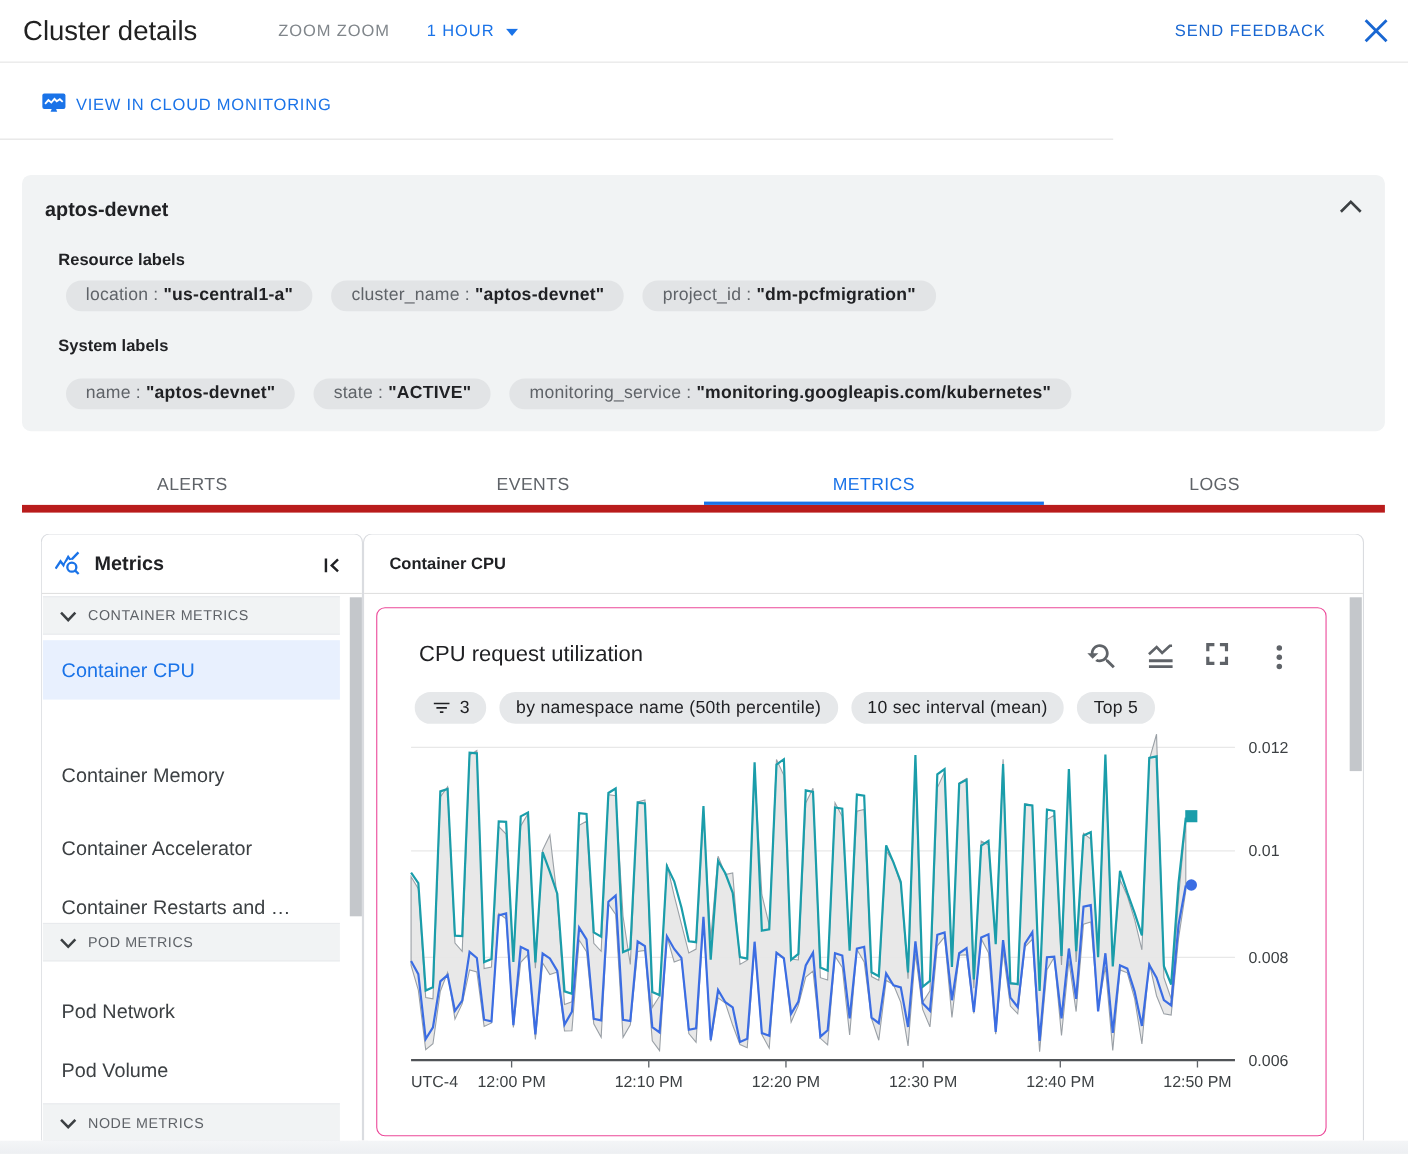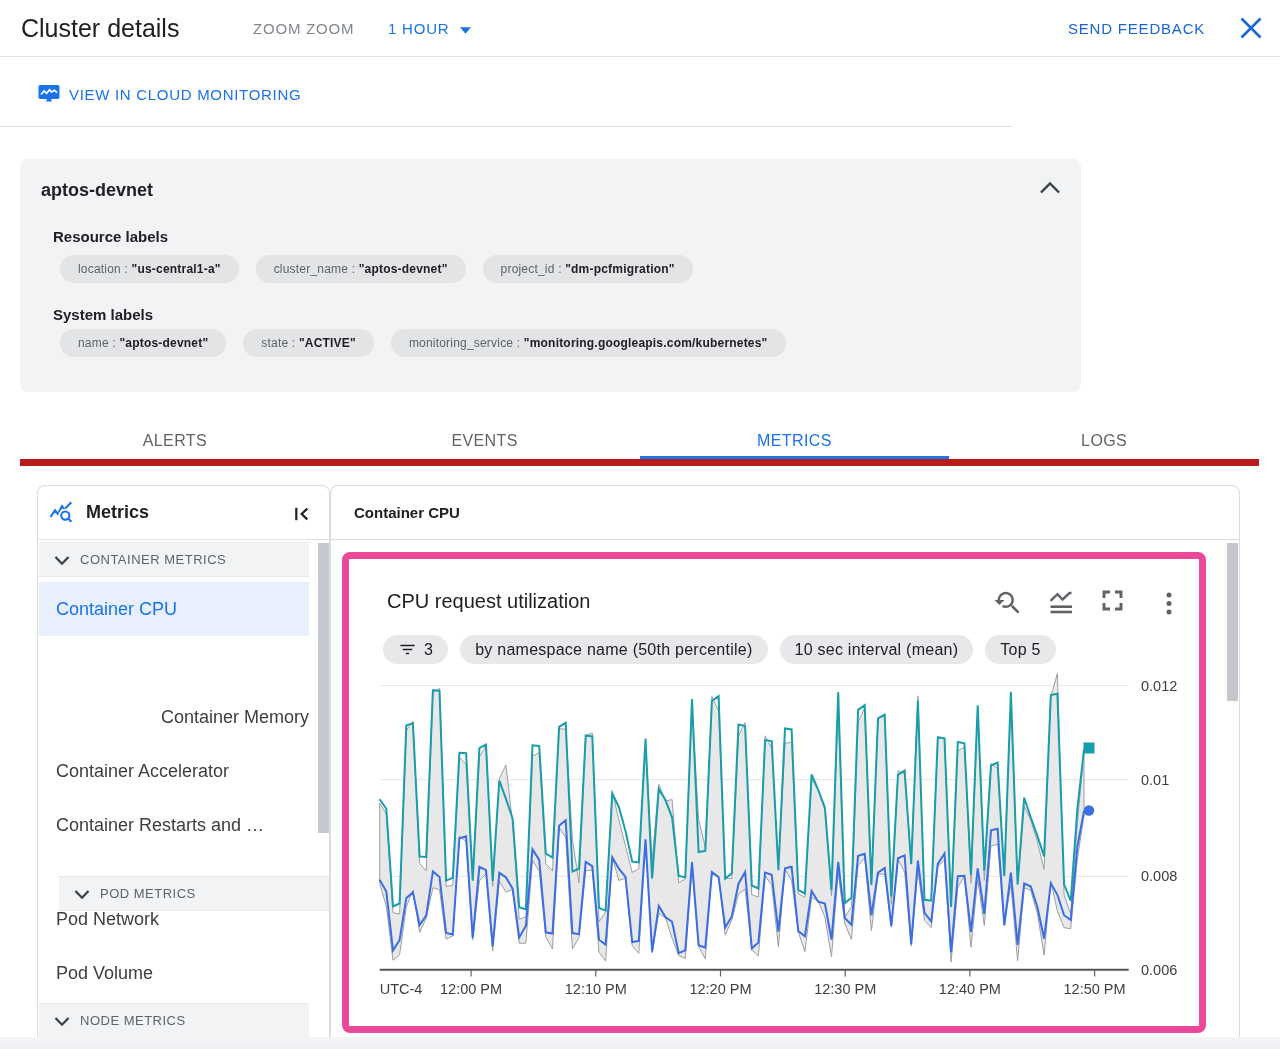--- a/index.html
+++ b/index.html
@@ -10,25 +10,25 @@
 #hdr h1 { position:absolute; left:21px; top:14px; font-size:25px; font-weight:400; color:#212121; }
 #resetzoom { position:absolute; left:253px; top:20px; font-size:15px; font-weight:500; color:#80868b; letter-spacing:.8px; }
 #onehour { position:absolute; left:388px; top:20px; font-size:15px; font-weight:500; color:#1a73e8; letter-spacing:.8px; }
 #sendfb { position:absolute; left:1068px; top:20px; font-size:15px; font-weight:500; color:#1967d2; letter-spacing:.8px; }
 #closex { position:absolute; left:1239px; top:16px; }
 
 #row2 { position:absolute; left:0; top:57px; width:1012px; height:70px; border-bottom:1px solid #e0e0e0; }
 #vicm { position:absolute; left:38px; top:27px; font-size:15px; font-weight:500; color:#1a73e8; letter-spacing:.7px; }
 #vicm svg { vertical-align:-3px; margin-right:9px; }
 
-#card { position:absolute; left:20px; top:159px; width:1061px; height:233px; background:#f1f3f4; border-radius:8px; }
+#card { position:absolute; left:20px; top:159px; width:1239px; height:233px; background:#f1f3f4; border-radius:8px; }
 #card h2 { position:absolute; left:21px; top:21px; font-size:18px; font-weight:700; color:#202124; position:absolute;}
 #card .sect { font-size:15px; font-weight:700; color:#202124; position:absolute; left:33px; }
 .pillrow { position:absolute; left:40px; display:flex; gap:17px; }
-.pill { height:28px; background:#e2e4e6; border-radius:14px; padding:0 18px; font-size:12px; color:#5f6368; display:flex; align-items:center; white-space:nowrap; letter-spacing:.2px; }
+.pill { height:28px; background:#e2e4e6; border-radius:14px; padding:0 18px; font-size:16px; color:#5f6368; display:flex; align-items:center; white-space:nowrap; letter-spacing:.2px; }
 .pill b { color:#202124; font-weight:700; }
 #chevup { position:absolute; right:20px; top:21px; }
 
 #tabs { position:absolute; left:20px; top:418px; width:1239px; height:48px; border-bottom:7px solid #b91c1c; display:flex; }
 #tabs .tab { flex:1; text-align:center; line-height:46px; font-size:16px; font-weight:500; color:#5f6368; letter-spacing:.4px; }
 #tabs .tab.act { color:#1a73e8; border-bottom:3px solid #1a73e8; }
 
 #side { position:absolute; left:37px; top:485px; width:293px; height:552px; border:1px solid #dadce0; border-radius:8px 8px 0 0; border-bottom:none; background:#fff; }
 #side .shdr { position:absolute; left:0; top:0; width:100%; height:54px; border-bottom:1px solid #e0e0e0; }
 #side .shdr .t { position:absolute; left:48px; top:16px; font-size:18px; font-weight:700; color:#202124; }
@@ -38,21 +38,21 @@
 .secthdr svg { position:absolute; left:15px; top:12px; }
 .mitem { position:absolute; left:1px; width:270px; height:54px; line-height:54px; padding-left:17px; font-size:18px; color:#3c4043; white-space:nowrap; }
 .mitem.sel { background:#e8f0fe; color:#1a73e8; }
 #sscroll { position:absolute; left:280px; top:57px; width:11px; height:290px; background:#c4c7cb; border-radius:0; }
 
 #main { position:absolute; left:330px; top:485px; width:910px; height:552px; border:1px solid #dadce0; border-radius:8px 8px 0 0; border-bottom:none; background:#fff; }
 #main .mhdr { position:absolute; left:0; top:0; width:100%; height:54px; border-bottom:1px solid #e0e0e0; }
 #main .mhdr .t { position:absolute; left:23px; top:18px; font-size:15px; font-weight:700; color:#202124; }
 #mscroll { position:absolute; left:896px; top:57px; width:11px; height:158px; background:#c4c7cb; }
 
-#ccard { position:absolute; left:342px; top:552px; width:864px; height:481px; border:7px solid #ec4899; border-radius:8px; background:#fff; }
+#ccard { position:absolute; left:342px; top:552px; width:864px; height:481px; border:1px solid #ec4899; border-radius:8px; background:#fff; }
 #ccard .title { position:absolute; left:38px; top:31px; font-size:20px; color:#202124; }
 #cicons svg { position:absolute; }
 #chips { position:absolute; left:34px; top:76px; display:flex; gap:12px; }
 .chip { height:29px; background:#e6e8ea; border-radius:15px; padding:0 15px; font-size:16px; color:#202124; display:flex; align-items:center; white-space:nowrap; letter-spacing:.25px; }
 #chartsvg { position:absolute; left:0px; top:110px; }
 
 #bstrip { position:absolute; left:0; top:1037px; width:1280px; height:12px; background:linear-gradient(#f4f5f7,#edeff2); }
 </style>
 </head>
 <body>
@@ -79,21 +79,21 @@
   <svg id="chevup" width="22" height="16" viewBox="0 0 22 16">
       <polyline points="2,12.5 11,3.5 20,12.5" fill="none" stroke="#3c4043" stroke-width="2.4"></polyline>
     </svg>
   <div class="sect" style="top:69px;">Resource labels</div>
   <div class="pillrow" style="top:96px;">
     <div class="pill">location :&nbsp;<b>"us-central1-a"</b></div>
     <div class="pill">cluster_name :&nbsp;<b>"aptos-devnet"</b></div>
     <div class="pill">project_id :&nbsp;<b>"dm-pcfmigration"</b></div>
   </div>
   <div class="sect" style="top:147px;">System labels</div>
-  <div class="pillrow" style="top:170px;">
+  <div class="pillrow" style="top:185px;">
     <div class="pill">name :&nbsp;<b>"aptos-devnet"</b></div>
     <div class="pill">state :&nbsp;<b>"ACTIVE"</b></div>
     <div class="pill">monitoring_service :&nbsp;<b>"monitoring.googleapis.com/kubernetes"</b></div>
   </div>
 </div>
 <div id="tabs">
   <div class="tab">ALERTS</div>
   <div class="tab">EVENTS</div>
   <div class="tab act">METRICS</div>
   <div class="tab">LOGS</div>
@@ -110,24 +110,24 @@
     <div class="t">Metrics</div>
     <svg class="col" width="16" height="16" viewBox="0 0 16 16">
         <line x1="2.3" y1="1.8" x2="2.3" y2="14.2" stroke="#202124" stroke-width="2.2"></line>
         <polyline points="13.3,2.6 7.6,8 13.3,13.4" fill="none" stroke="#202124" stroke-width="2.2"></polyline>
       </svg>
   </div>
   <div class="secthdr" style="top:56px;"><svg width="16" height="11" viewBox="0 0 16 11">
         <polyline points="1.5,2 8,8.7 14.5,2" fill="none" stroke="#3c4043" stroke-width="2.3"></polyline>
       </svg>CONTAINER METRICS</div>
   <div class="mitem sel" style="top:96px;">Container CPU</div>
-  <div class="mitem" style="top:204px;text-align:right;">Container Memory</div>
+  <div class="mitem" style="top:192px;">Container Memory</div>
   <div class="mitem" style="top:258px;">Container Accelerator</div>
   <div class="mitem" style="top:312px;">Container Restarts and …</div>
-  <div class="secthdr" style="top:390px;margin-left:20px;"><svg width="16" height="11" viewBox="0 0 16 11">
+  <div class="secthdr" style="top:353px;"><svg width="16" height="11" viewBox="0 0 16 11">
         <polyline points="1.5,2 8,8.7 14.5,2" fill="none" stroke="#3c4043" stroke-width="2.3"></polyline>
       </svg>POD METRICS</div>
   <div class="mitem" style="top:406px;">Pod Network</div>
   <div class="mitem" style="top:460px;">Pod Volume</div>
   <div class="secthdr" style="top:517px;"><svg width="16" height="11" viewBox="0 0 16 11">
         <polyline points="1.5,2 8,8.7 14.5,2" fill="none" stroke="#3c4043" stroke-width="2.3"></polyline>
       </svg>NODE METRICS</div>
   <div id="sscroll"></div>
 </div>
 <div id="main">

